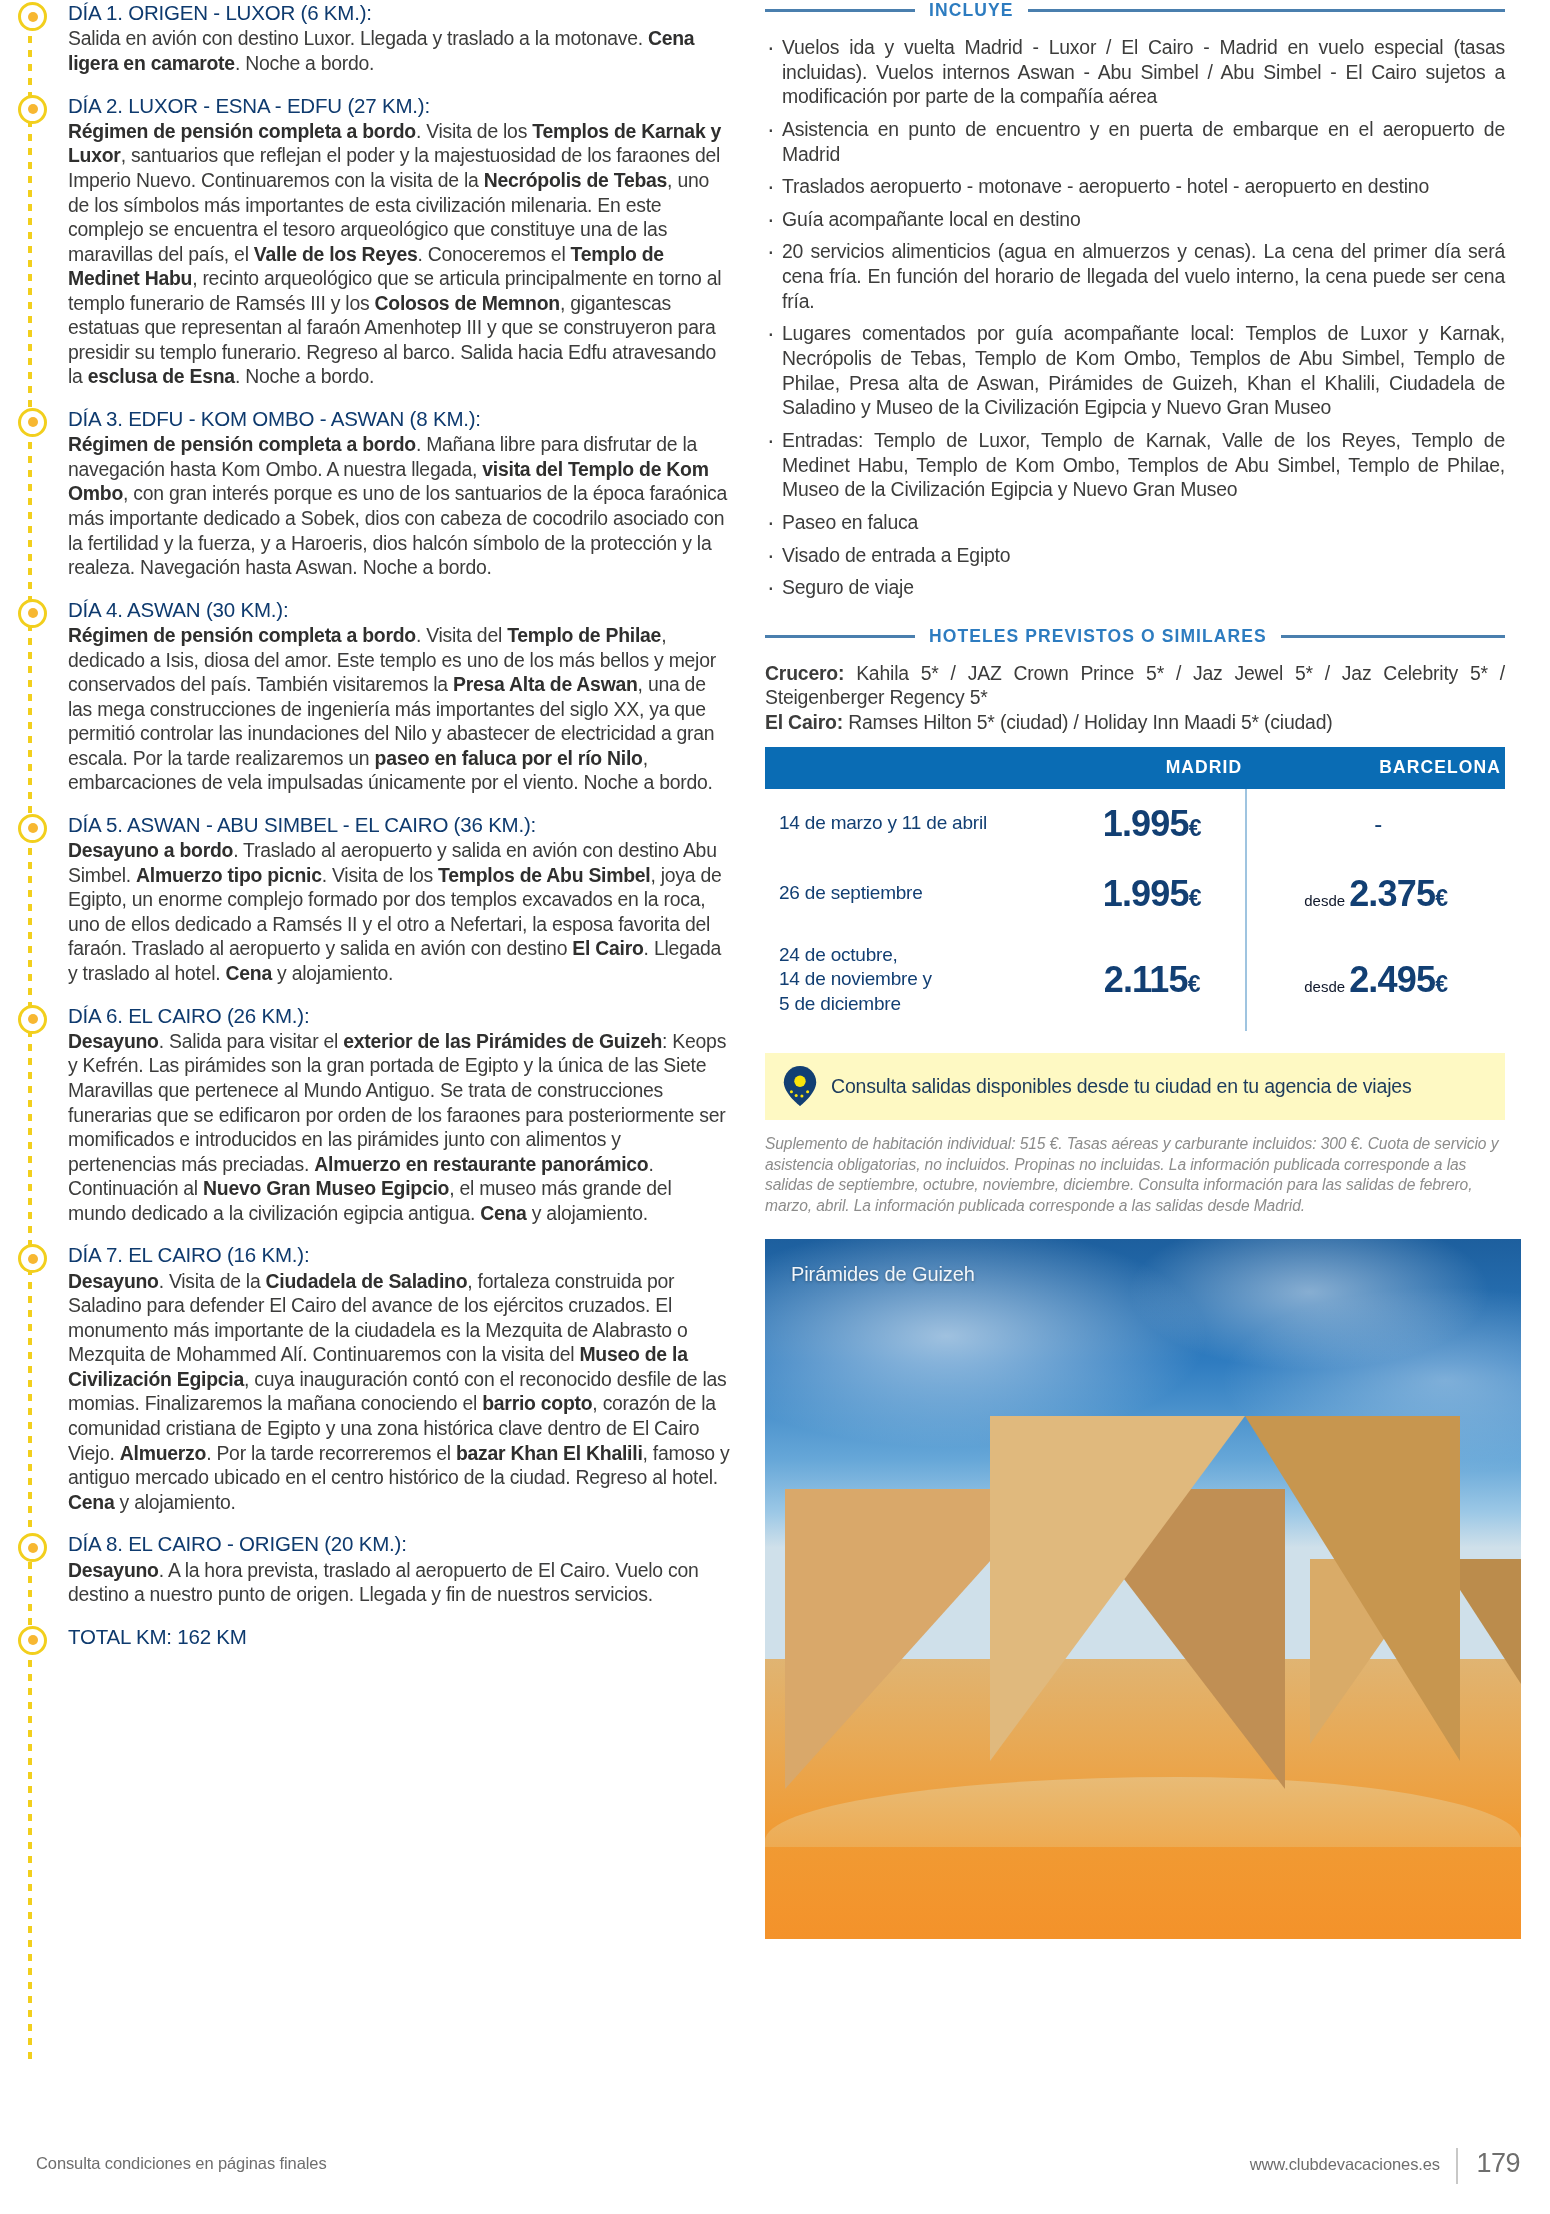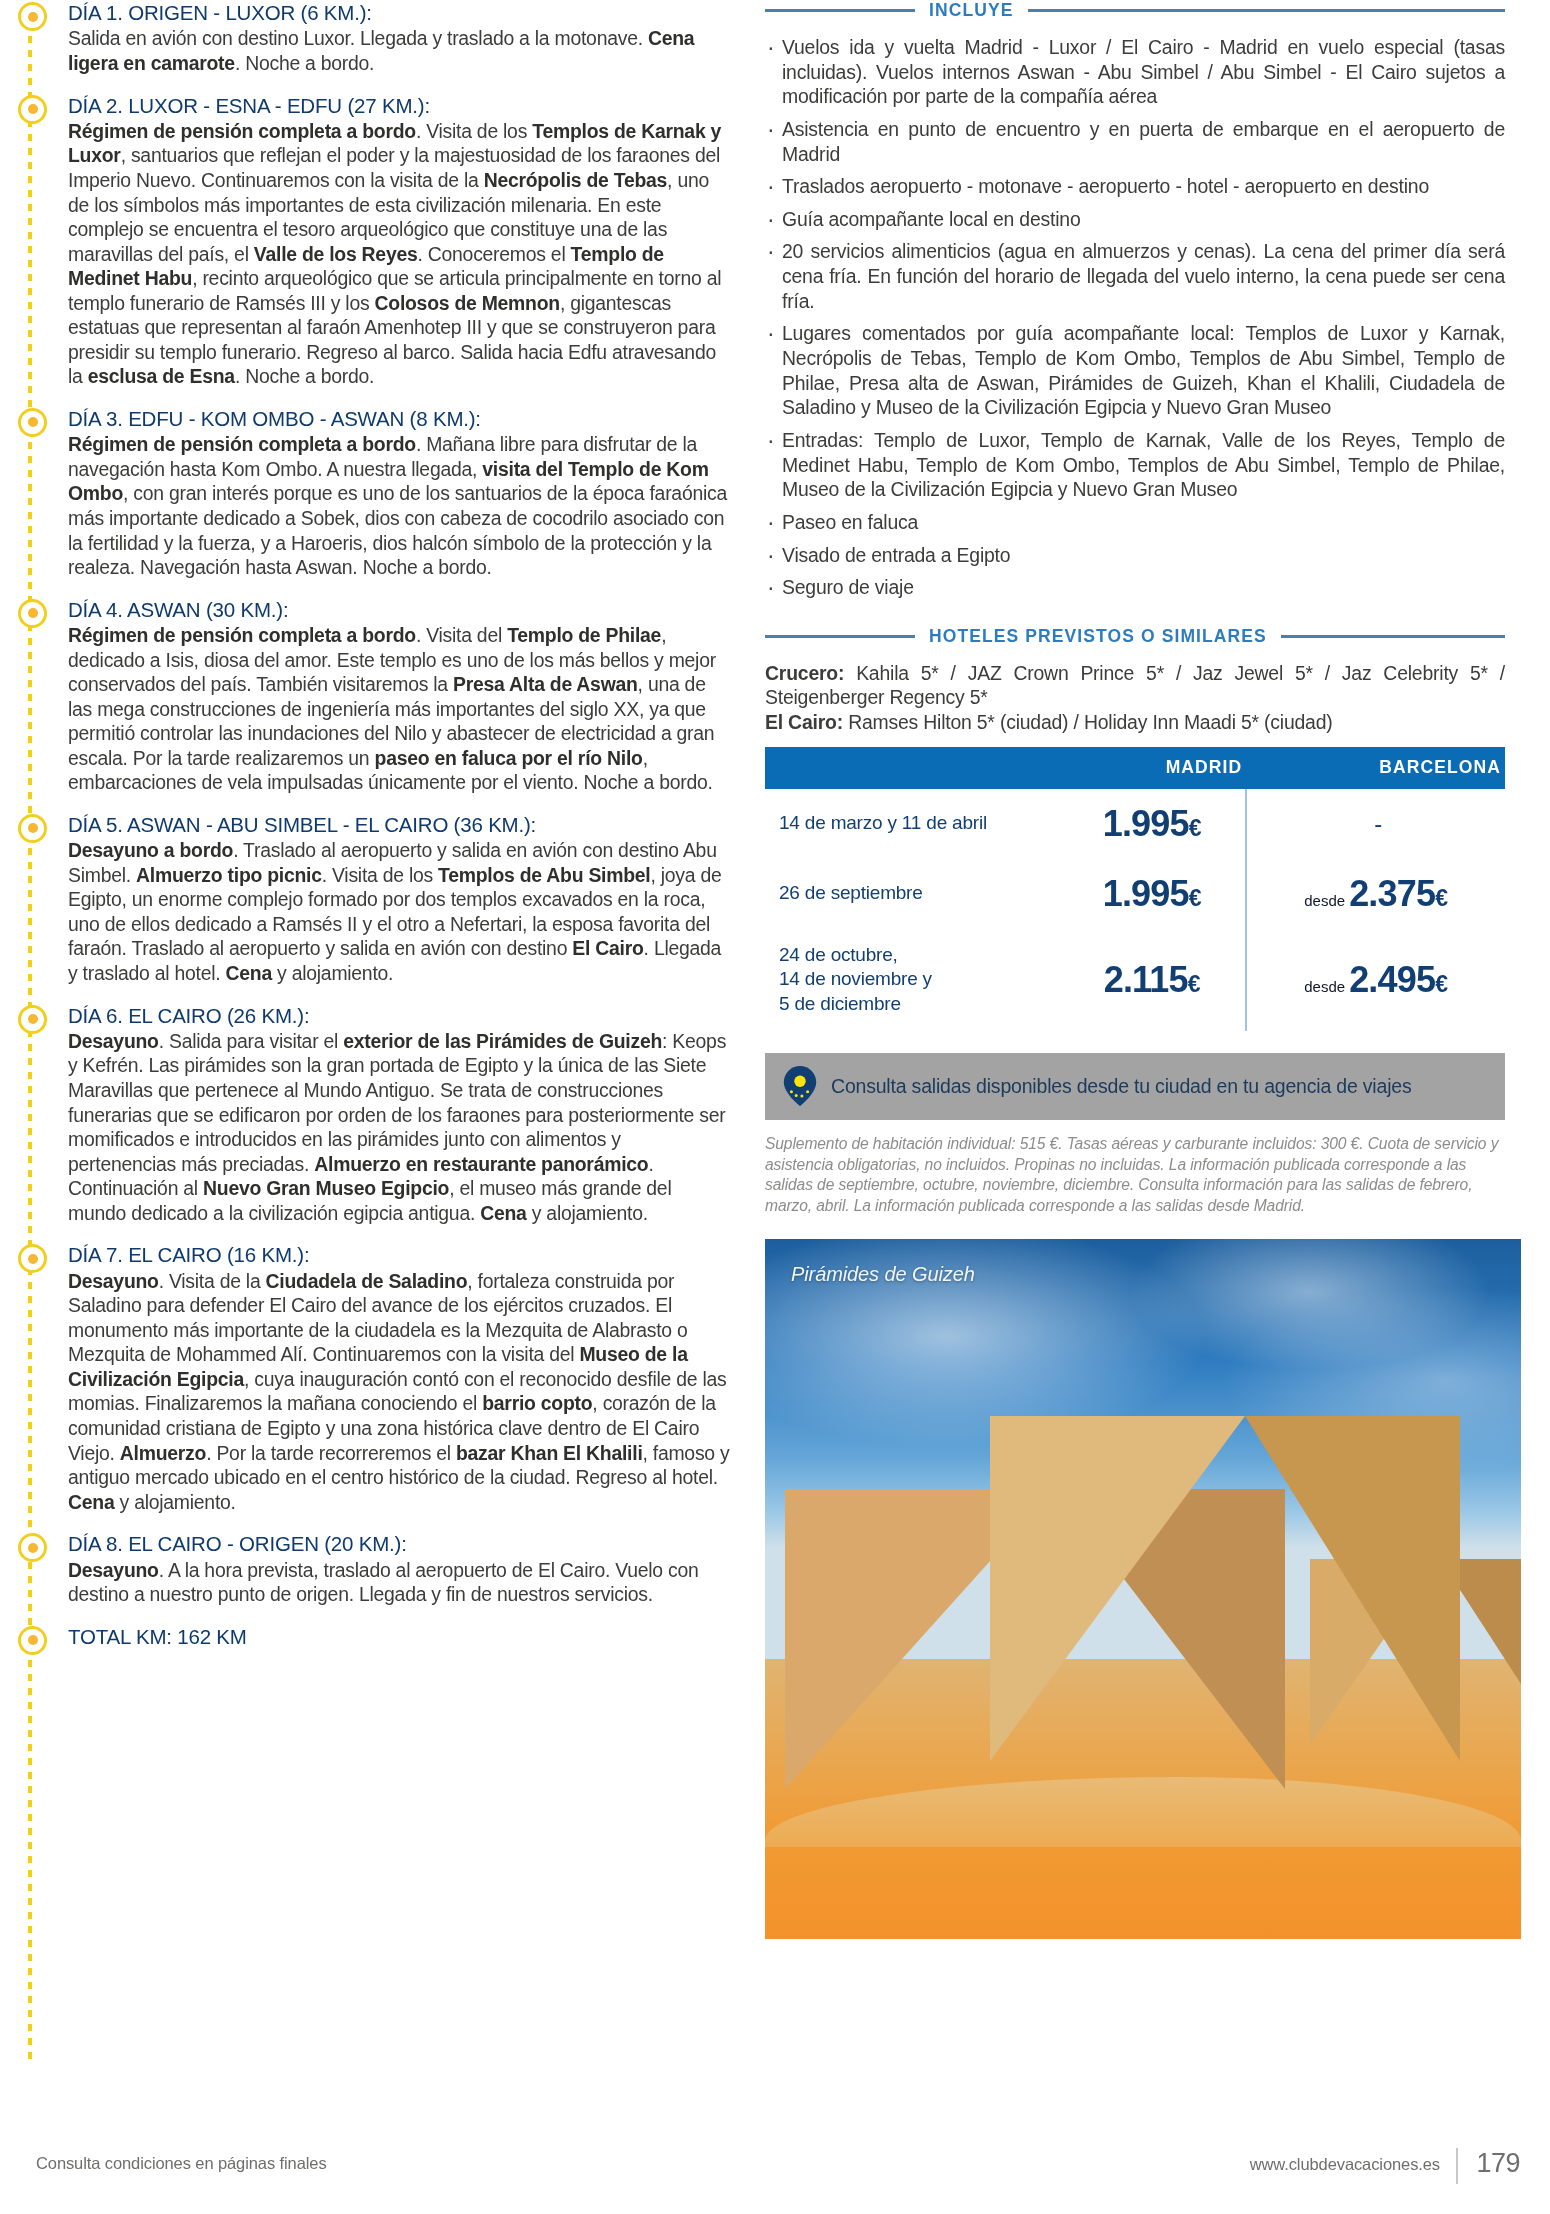--- a/index.html
+++ b/index.html
@@ -199,21 +199,21 @@
   }
   .price-dash {
     font-size: 24px;
     color: #123f73;
   }
   .col-bcn { border-left: 2px solid #9fc4e0; }
 
   
   .yellow-banner {
     margin-top: 22px;
-    background: #a3a3a3;
+    background: #fef9c3;
     display: flex;
     align-items: center;
     gap: 14px;
     padding: 13px 18px 14px 18px;
   }
   .pin-icon {
     flex: 0 0 auto;
     width: 34px;
     height: 40px;
   }
@@ -233,21 +233,20 @@
     letter-spacing: -0.1px;
   }
 
   
   .photo-wrap {
     position: relative;
     margin-top: 22px;
     width: 756px;
     height: 700px;
     overflow: hidden;
-    font-style: italic;
   }
   .photo-sky {
     position: absolute;
     inset: 0;
     background:
       radial-gradient(ellipse 420px 180px at 24% 22%, rgba(255,255,255,0.55), rgba(255,255,255,0) 62%),
       radial-gradient(ellipse 300px 130px at 72% 12%, rgba(255,255,255,0.45), rgba(255,255,255,0) 60%),
       radial-gradient(ellipse 360px 150px at 90% 32%, rgba(255,255,255,0.35), rgba(255,255,255,0) 62%),
       linear-gradient(180deg, #1d5f9e 0%, #2f7cc0 28%, #66a7d8 50%, #9cc8e6 62%, #cfe0ea 70%);
     height: 63%;

